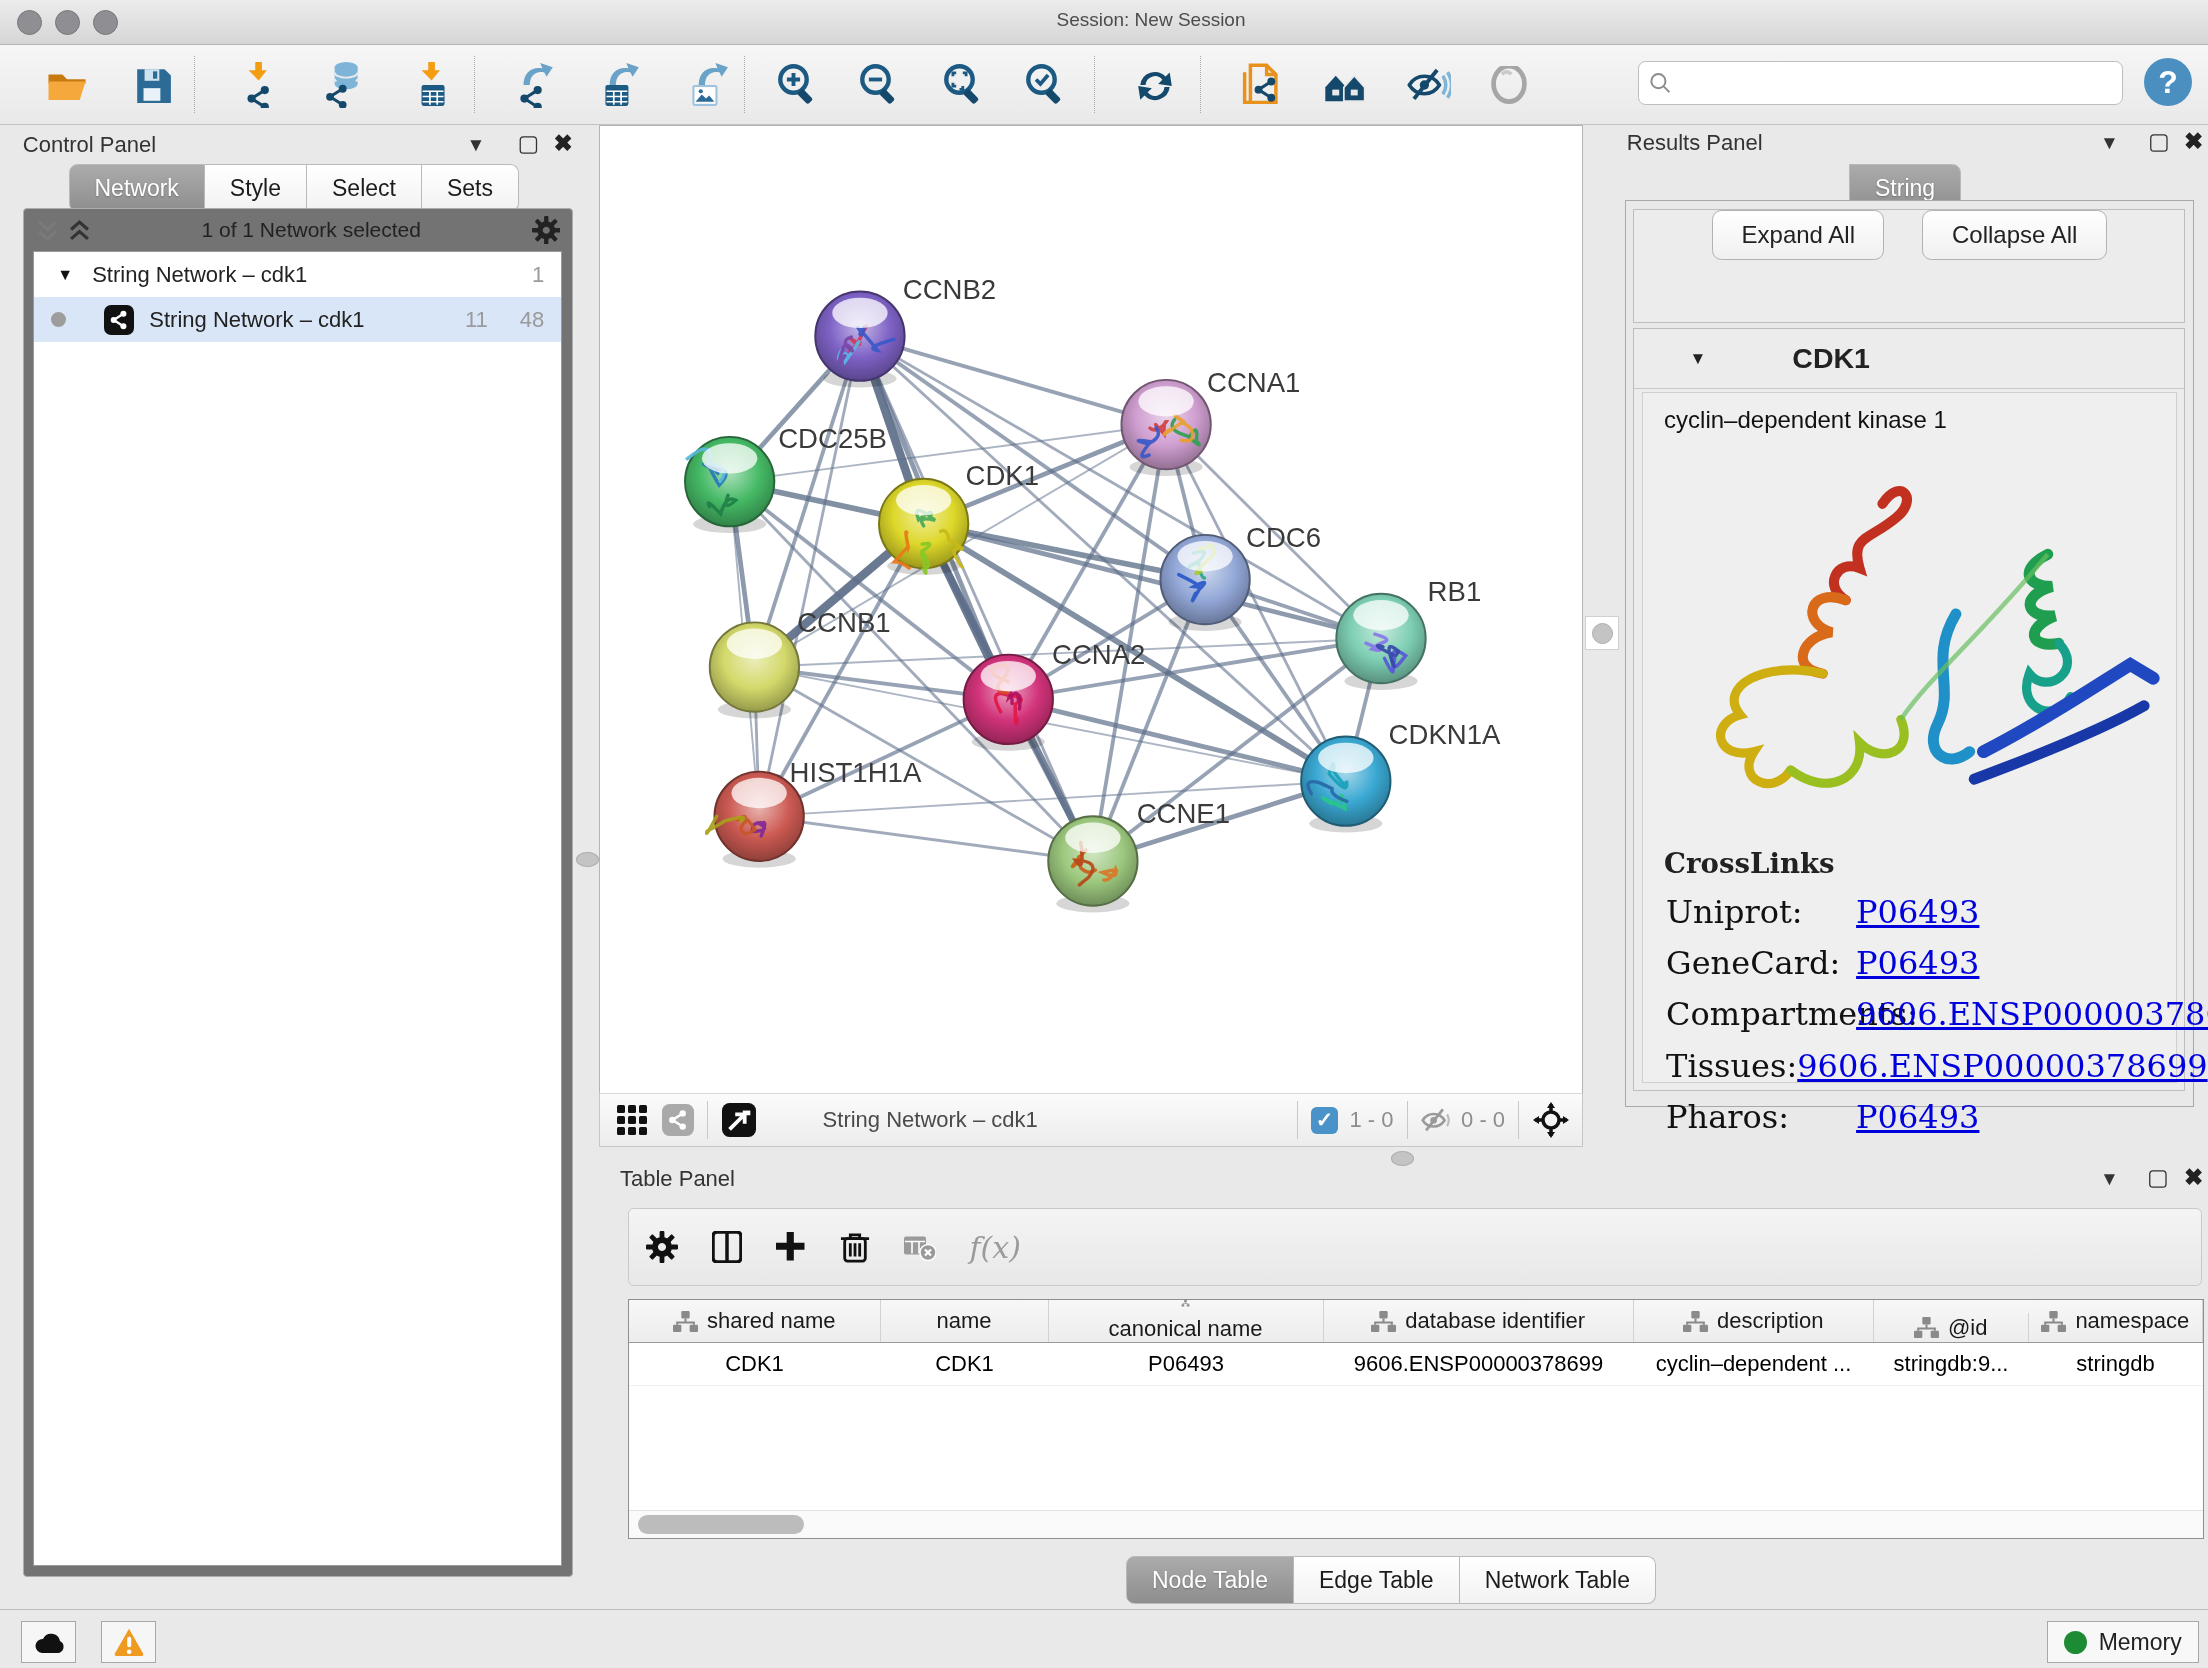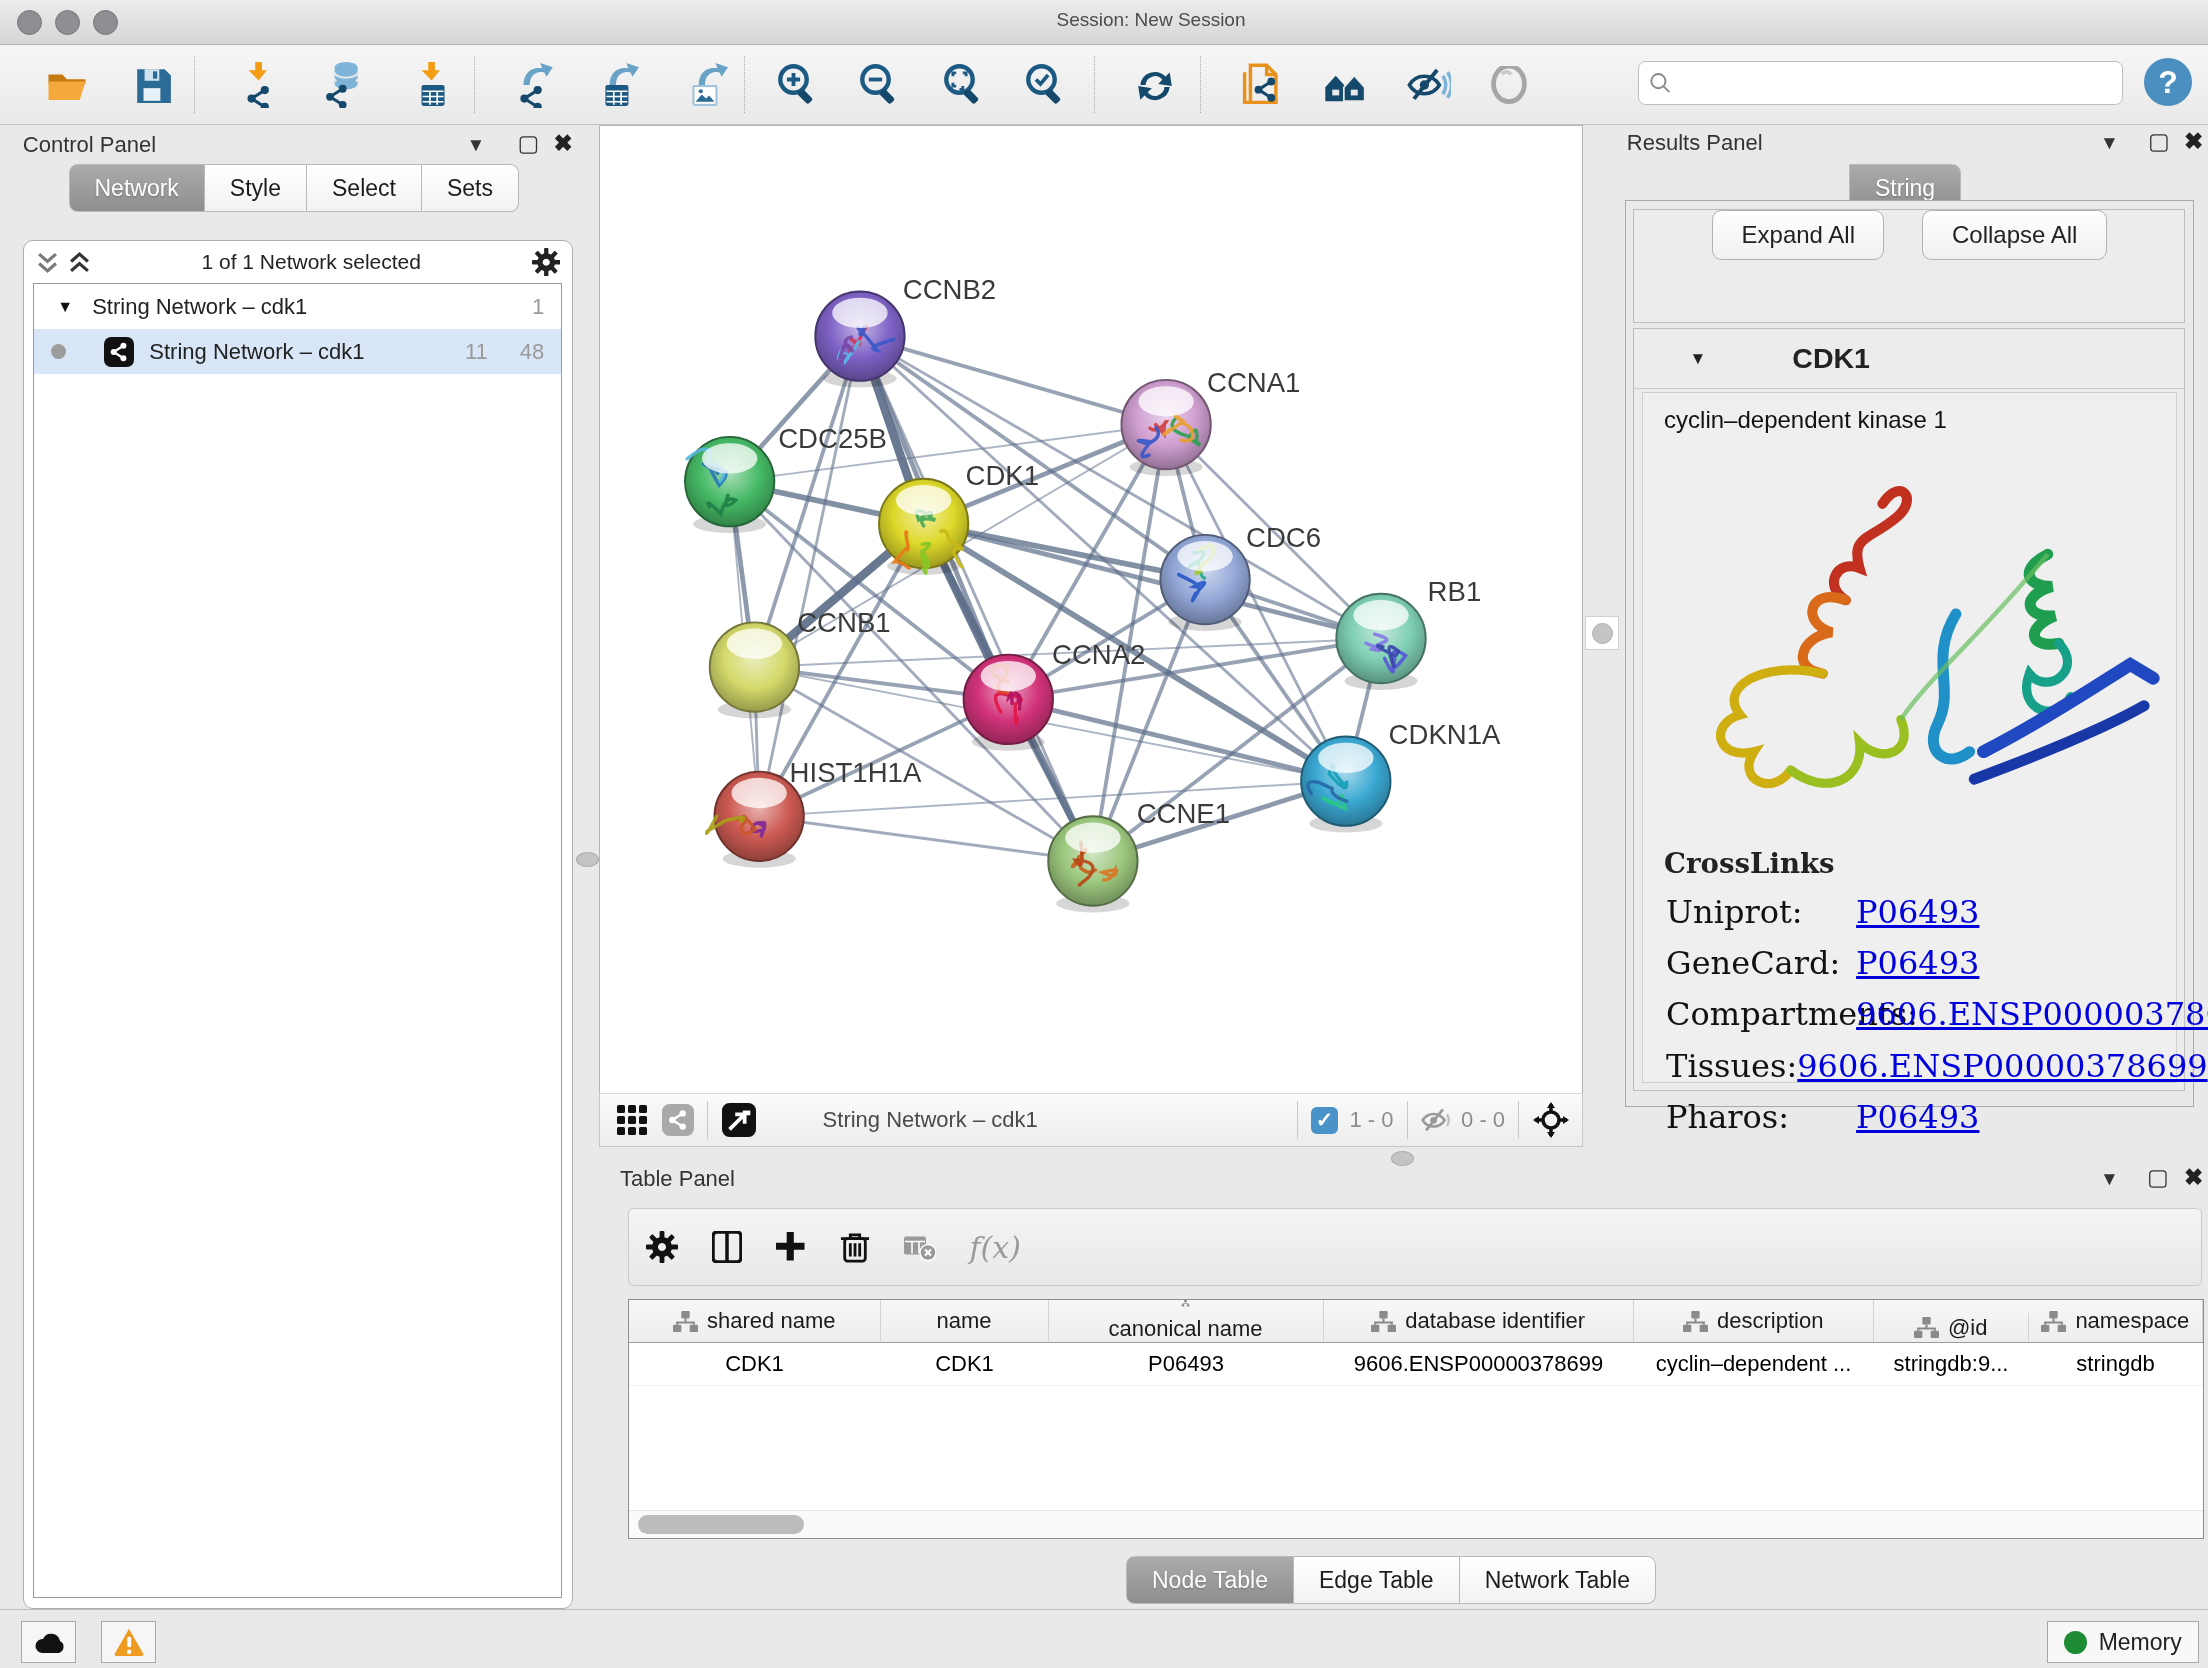--- a/index.html
+++ b/index.html
@@ -24,21 +24,21 @@
   .panel-title{font-size:22px;color:#333;}
   .tabbar .tab{display:inline-block;height:46px;line-height:46px;padding:0 25px;font-size:23px;
                background:linear-gradient(#ffffff,#f2f2f2);border:1px solid #b9b9b9;border-left:none;
                color:#1c1c1c;}
   .tabbar .tab:first-child{border-left:1px solid #b9b9b9;border-radius:8.6px 0 0 8.6px;}
   .tabbar .tab:last-child{border-radius:0 8.6px 8.6px 0;}
   .tabbar .tab.sel{background:linear-gradient(#ababab,#8e8e8e);color:#fff;text-shadow:0 1px 1.9px rgba(0,0,0,.25);}
   .tab.single{border-radius:8.6px;border-left:1px solid #b9b9b9;}
   
   #control-panel{left:9.5px;top:126px;width:563px;height:1472px;}
-  #cp-box{left:13.3px;top:82px;width:548px;height:1367px;background:#ffffff;border:1px solid #adadad;border-radius:10px;margin-top:32px;}
+  #cp-box{left:13.3px;top:82px;width:548px;height:1367px;background:#737373;border:1px solid #adadad;border-radius:4px;}
   #cp-subbar{left:0;top:0;width:100%;height:42px;display:flex;align-items:center;}
   #cp-tree{left:9.5px;top:42px;width:527px;height:1313px;background:#fff;border:1px solid #9a9a9a;}
   .tree-row{height:45px;display:flex;align-items:center;font-size:22px;}
   .tree-row.sel{background:#d9e6f8;}
   .badge{color:#9a9a9a;font-size:22px;}
   
   #canvas{left:599px;top:125px;width:982px;height:967px;background:#fff;border:1px solid #b5b5b5;}
   #view-toolbar{left:599px;top:1093px;width:982px;height:52px;background:linear-gradient(#fbfbfb,#ececec);
                 border:1px solid #c6c6c6;border-top:1px solid #d8d8d8;display:flex;align-items:center;}
   .vt-sep{width:0;height:38px;border-left:1px solid #c9c9c9;margin:0 13.3px;}

